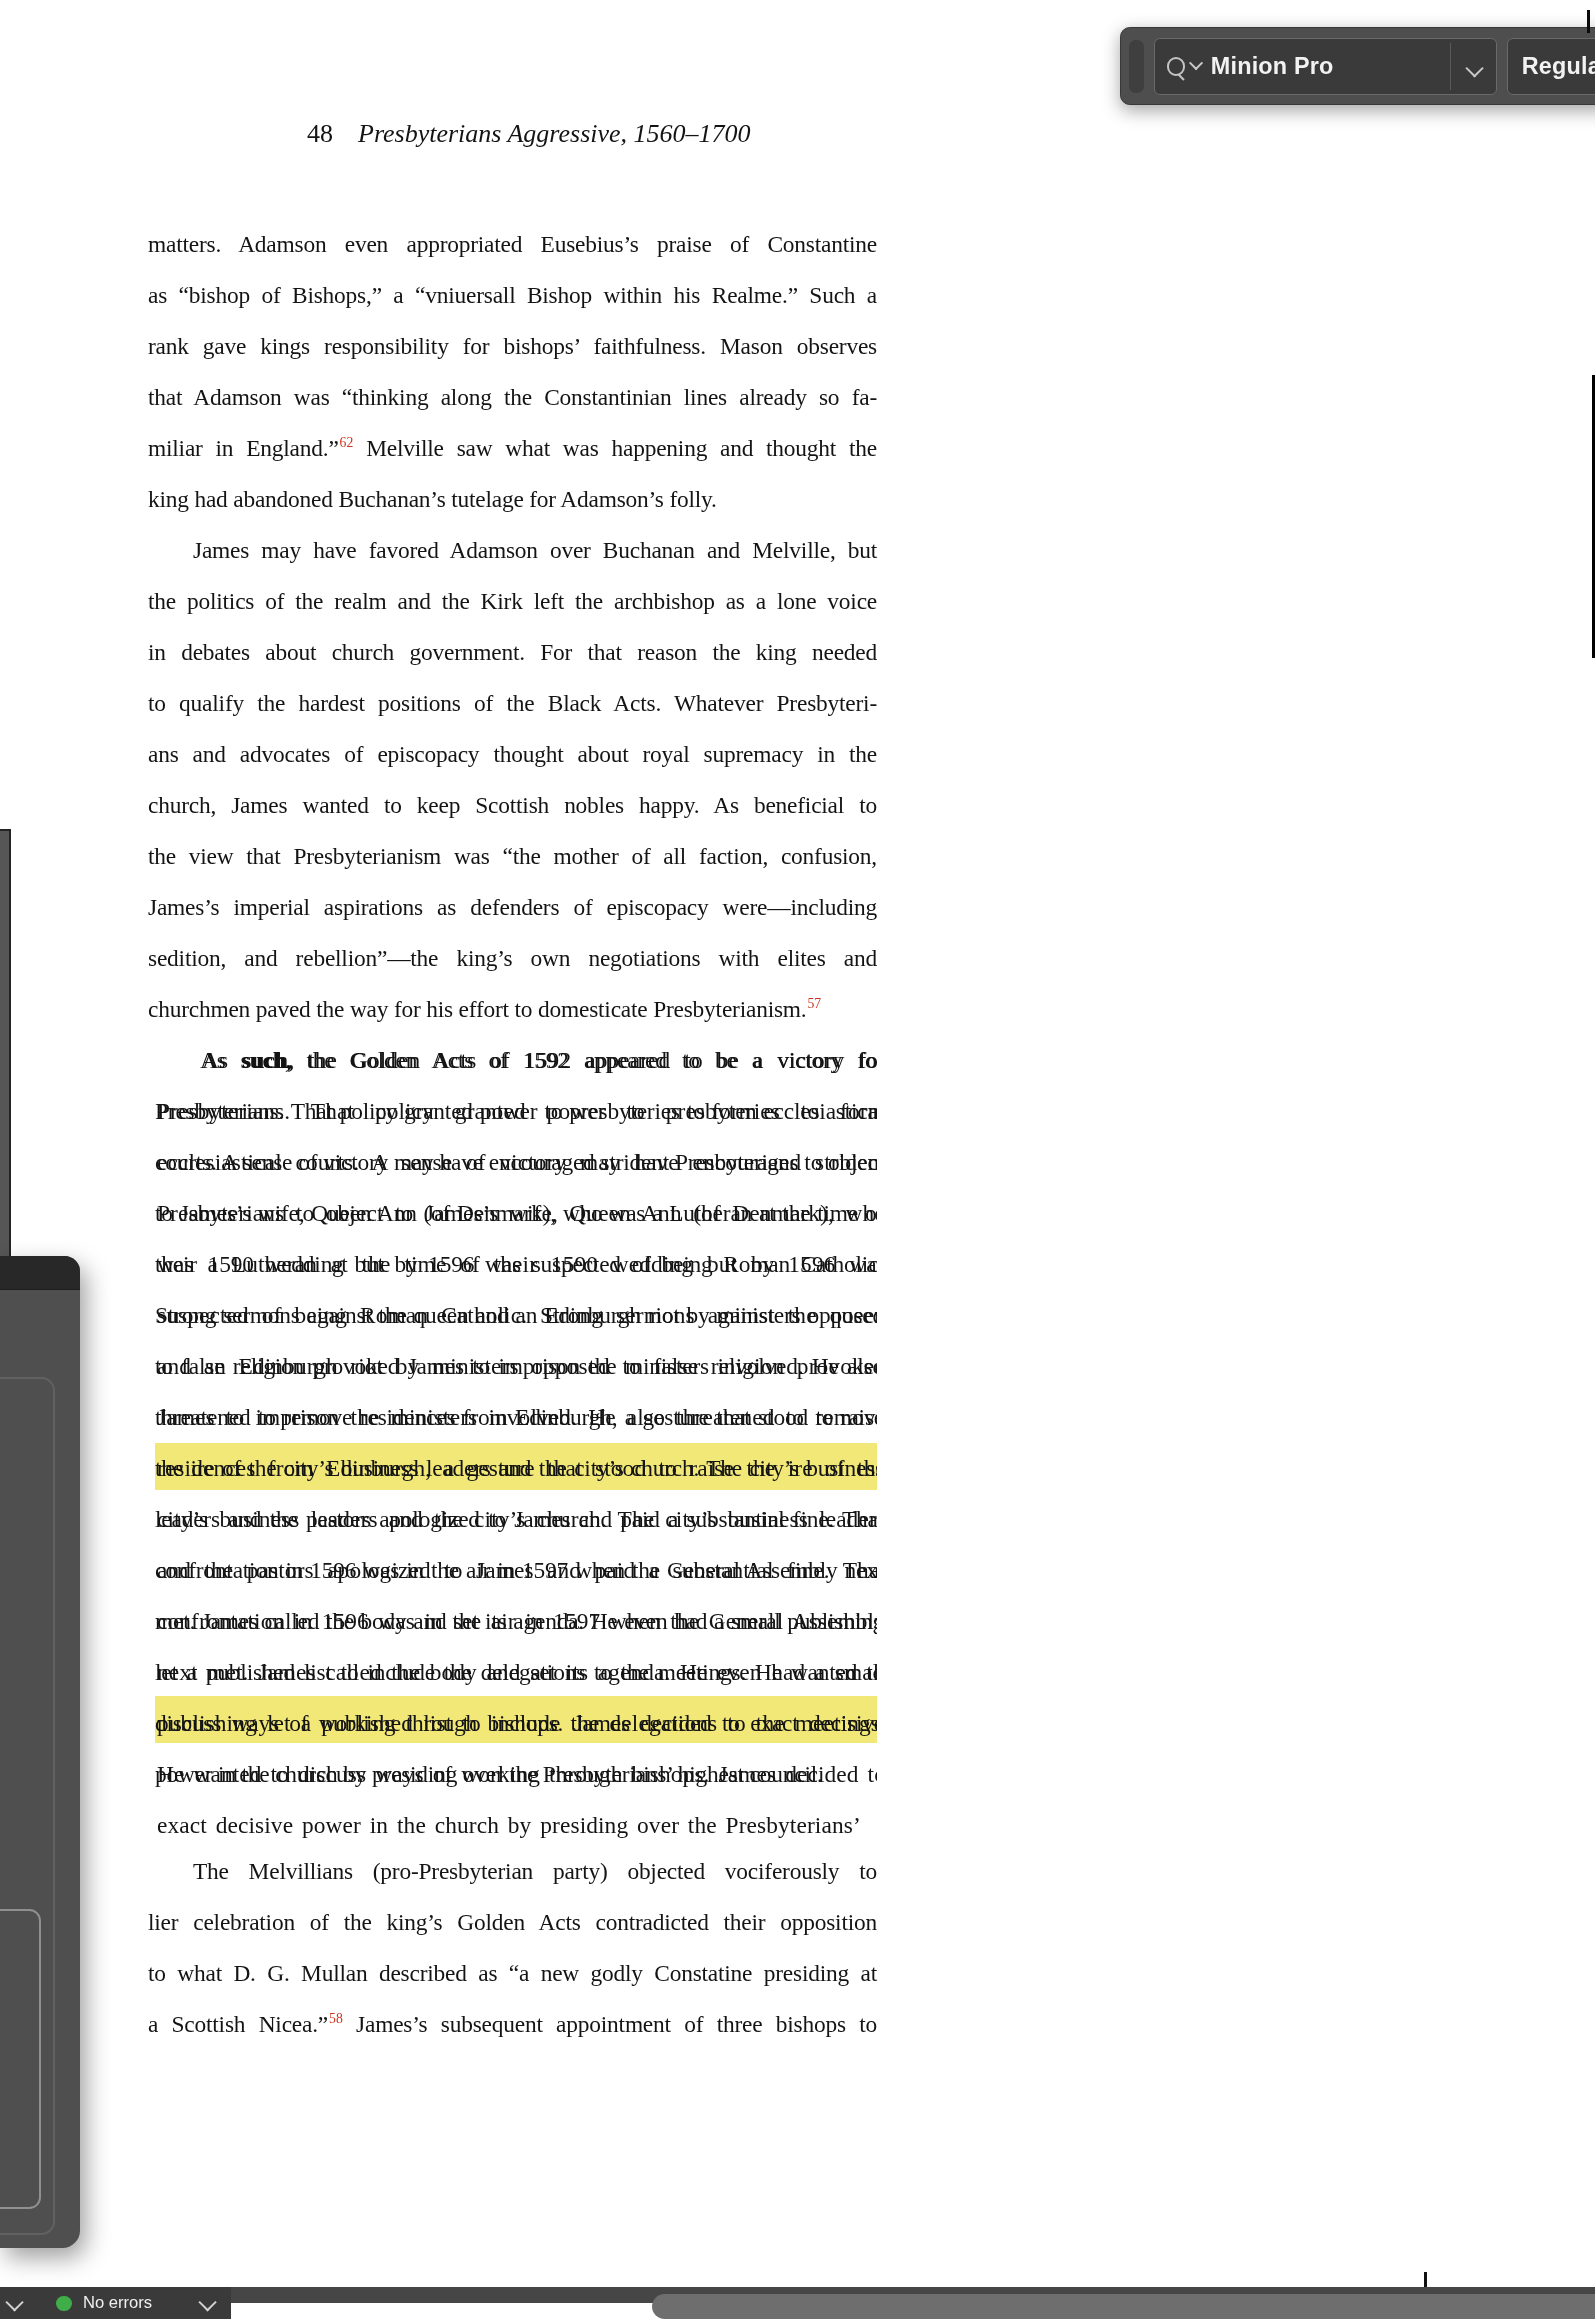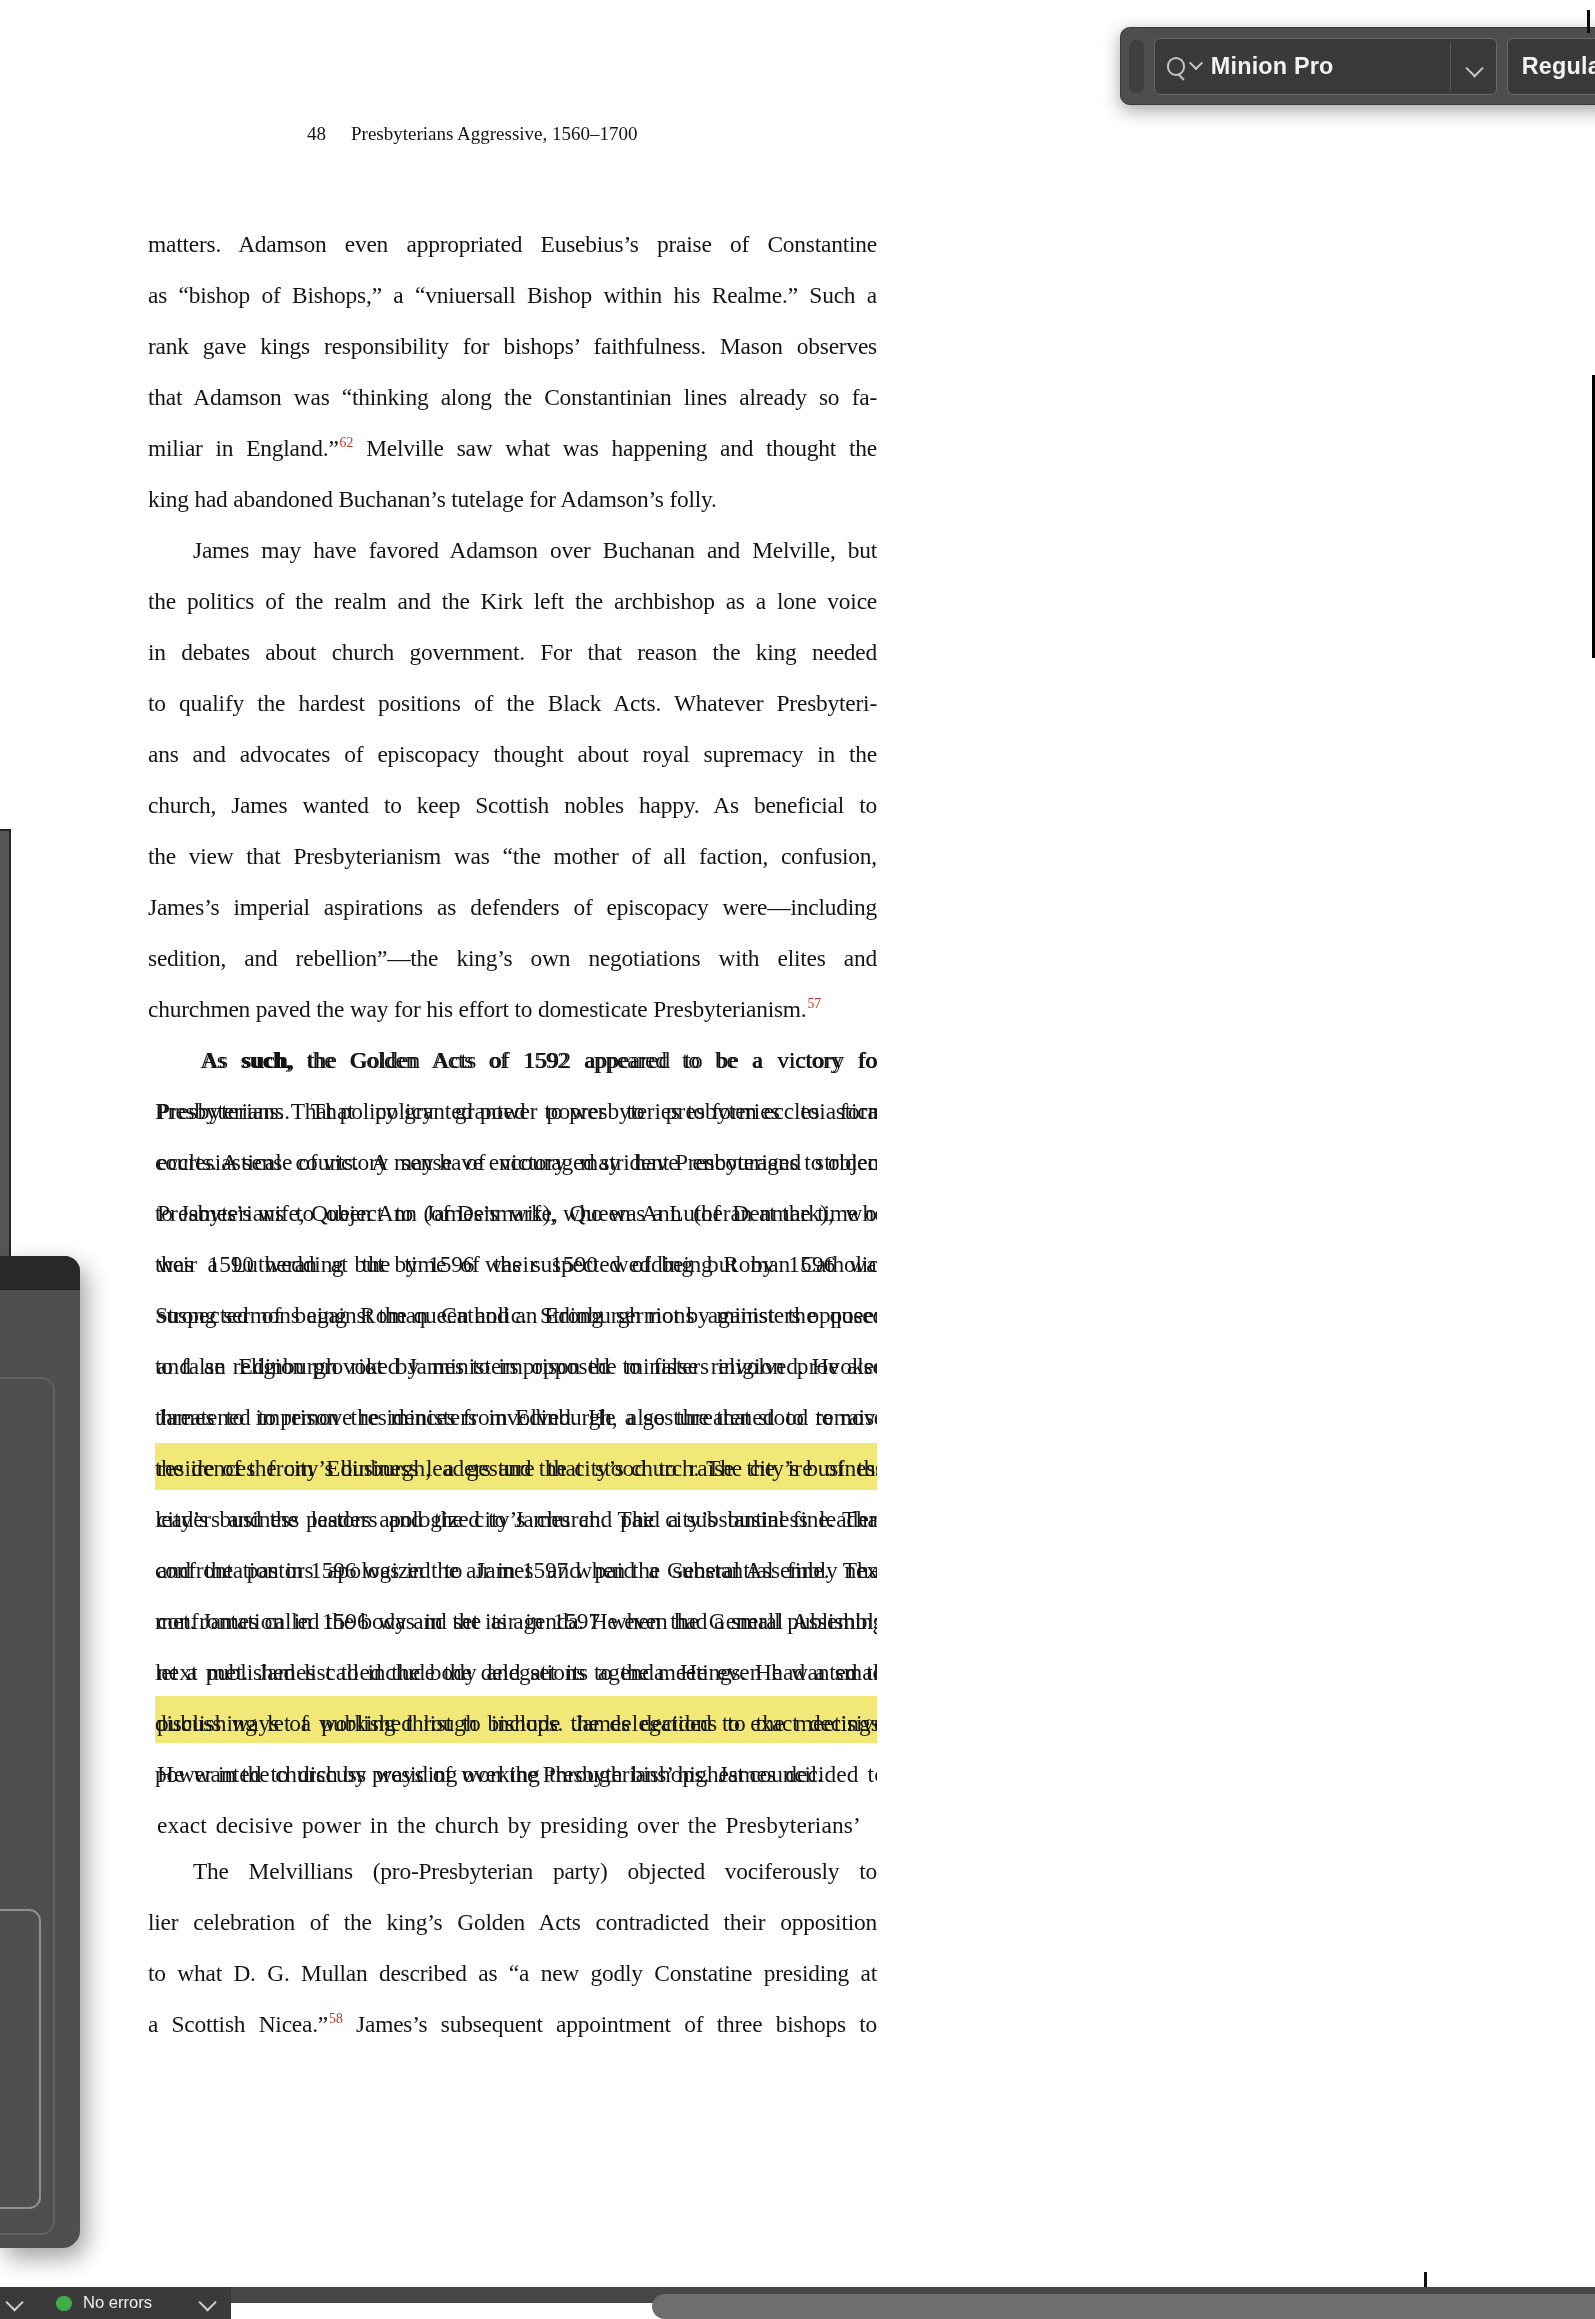--- a/index.html
+++ b/index.html
@@ -1,23 +1,23 @@
 <!DOCTYPE html>
 <html style="--hl-pale: #f8f3b3; --hl-strong: #f1e878; --fn-red: #c9351f;"><head>
 <meta charset="utf-8">
 <style>
   html,body{margin:0;padding:0;background:#ffffff;}
   #stage{position:relative;width:1596px;height:2319px;background:#ffffff;overflow:hidden;
          font-family:"Liberation Serif", serif;color:#141414;}
 
   
   .runhead{position:absolute;left:307px;top:117px;display:flex;gap:25px;align-items:flex-start;
-           font-size:19px;line-height:33px;}
+           font-size:26px;line-height:33px;}
   .runhead .num{font-style:normal;}
-  .runhead .ttl{}
+  .runhead .ttl{font-style:italic;}
 
   
   .bodyblock{position:absolute;left:148px;top:219px;width:729px;font-size:23.4px;
              line-height:51px;letter-spacing:-0.2px;}
   .tline{position:relative;text-align:justify;text-align-last:justify;height:51px;white-space:nowrap;}
   .tline.lastline{text-align-last:left;font-family:Liberation Serif, serif;}
   .tline.indent{text-indent:45px;}
   .tline.hl::before{content:"";position:absolute;left:-5.9px;right:-21.5px;top:2px;bottom:2px;
                     background:var(--hl-pale);z-index:-1;}
   .fnsup{font-size:13.7px;color:var(--fn-red);position:relative;top:-8.8px;margin-left:1px;letter-spacing:0;}

